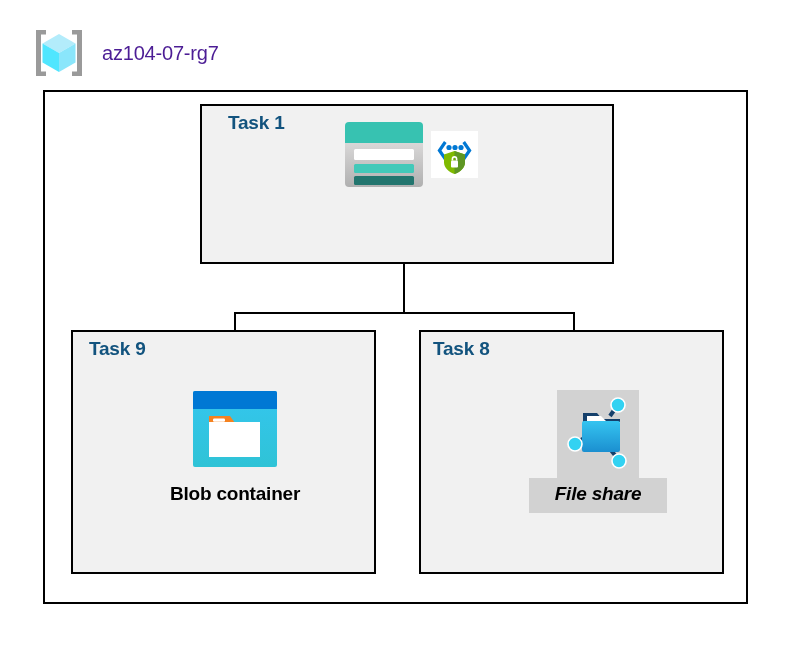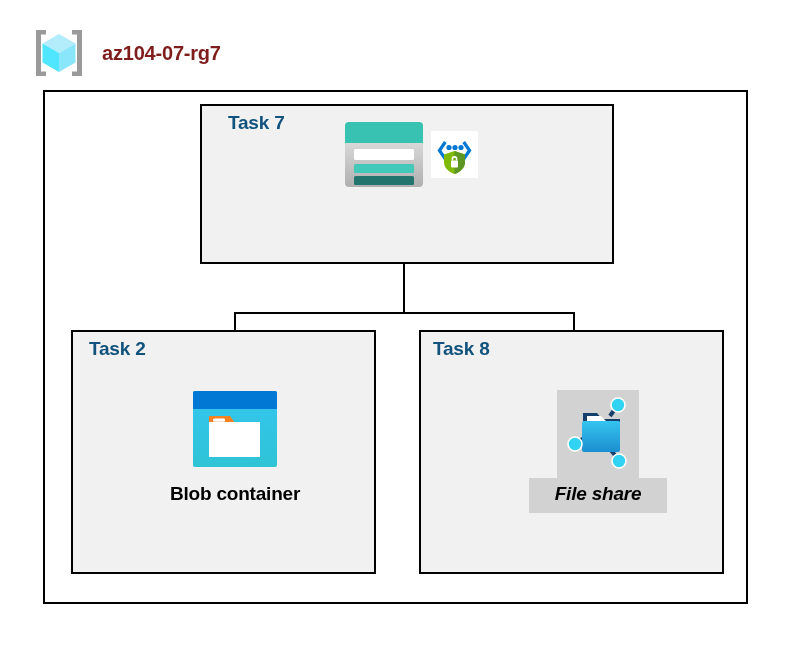--- a/index.html
+++ b/index.html
@@ -30,22 +30,22 @@
     align-items: center;
     gap: 14px;
   }
   #rg-icon {
     width: 58px;
     height: 52px;
     display: block;
   }
   #rg-title {
     font-size: 20px;
-    font-weight: bold;
-    color: #7f1d1d;
+    font-weight: normal;
+    color: #4c1d95;
     letter-spacing: -0.2px;
     white-space: nowrap;
   }
 
   
   .rg-box {
     position: absolute;
     border: 2px solid #000000;
     background: #ffffff;
     box-sizing: border-box;
@@ -121,21 +121,21 @@
   </div>
 
   <div class="rg-box" style="left:43px; top:90px; width:705px; height:514px;"></div>
 
   <div class="conn conn-v" style="left:403px; top:228px; height:86px;"></div>
   <div class="conn conn-h" style="left:234px; top:312px; width:341px;"></div>
   <div class="conn conn-v" style="left:234px; top:312px; height:80px;"></div>
   <div class="conn conn-v" style="left:573px; top:312px; height:80px;"></div>
 
   <div class="task-box" style="left:200px; top:104px; width:414px; height:160px;"></div>
-  <div class="task-label" style="left:228px; top:112px;">Task 7</div>
+  <div class="task-label" style="left:228px; top:112px;">Task 1</div>
 
   <div class="node" style="left:295px; top:118px; width:230px;">
     <div style="display:flex; align-items:center; gap:6px;">
       <svg width="82" height="72" viewBox="0 0 82 72">
         <defs>
           <linearGradient id="stgBody" x1="0" y1="0" x2="0" y2="1">
             <stop offset="0%" stop-color="#eceaea"></stop>
             <stop offset="100%" stop-color="#b0b0b0"></stop>
           </linearGradient>
         </defs>
@@ -160,21 +160,21 @@
         <path d="M23.5 20 L34 23.5 L34 31.5 C34 37 29 41 23.5 43 C18 41 13 37 13 31.5 L13 23.5 Z" fill="#7fba00"></path>
         <path d="M23.5 20 L34 23.5 L34 31.5 C34 37 29 41 23.5 43 Z" fill="#5e9624"></path>
 
         <rect x="20" y="29.5" width="7" height="7" rx="1" fill="#ffffff"></rect>
         <path d="M21.4 29.5 L21.4 28 A2.1 2.1 0 0 1 25.6 28 L25.6 29.5" fill="none" stroke="#ffffff" stroke-width="1.6"></path>
       </svg>
     </div>
   </div>
 
   <div class="task-box" style="left:71px; top:330px; width:305px; height:244px;"></div>
-  <div class="task-label" style="left:89px; top:338px;">Task 2</div>
+  <div class="task-label" style="left:89px; top:338px;">Task 9</div>
 
   <div class="node" style="left:150px; top:390px; width:170px;justify-content:flex-end;">
     <svg width="86" height="78" viewBox="0 0 86 78">
       <defs>
         <linearGradient id="blobBody" x1="0" y1="0" x2="0" y2="1">
           <stop offset="0%" stop-color="#34c6ef"></stop>
           <stop offset="100%" stop-color="#2fc3d6"></stop>
         </linearGradient>
       </defs>
       <rect x="1" y="1" width="84" height="76" rx="2" fill="url(#blobBody)"></rect>

